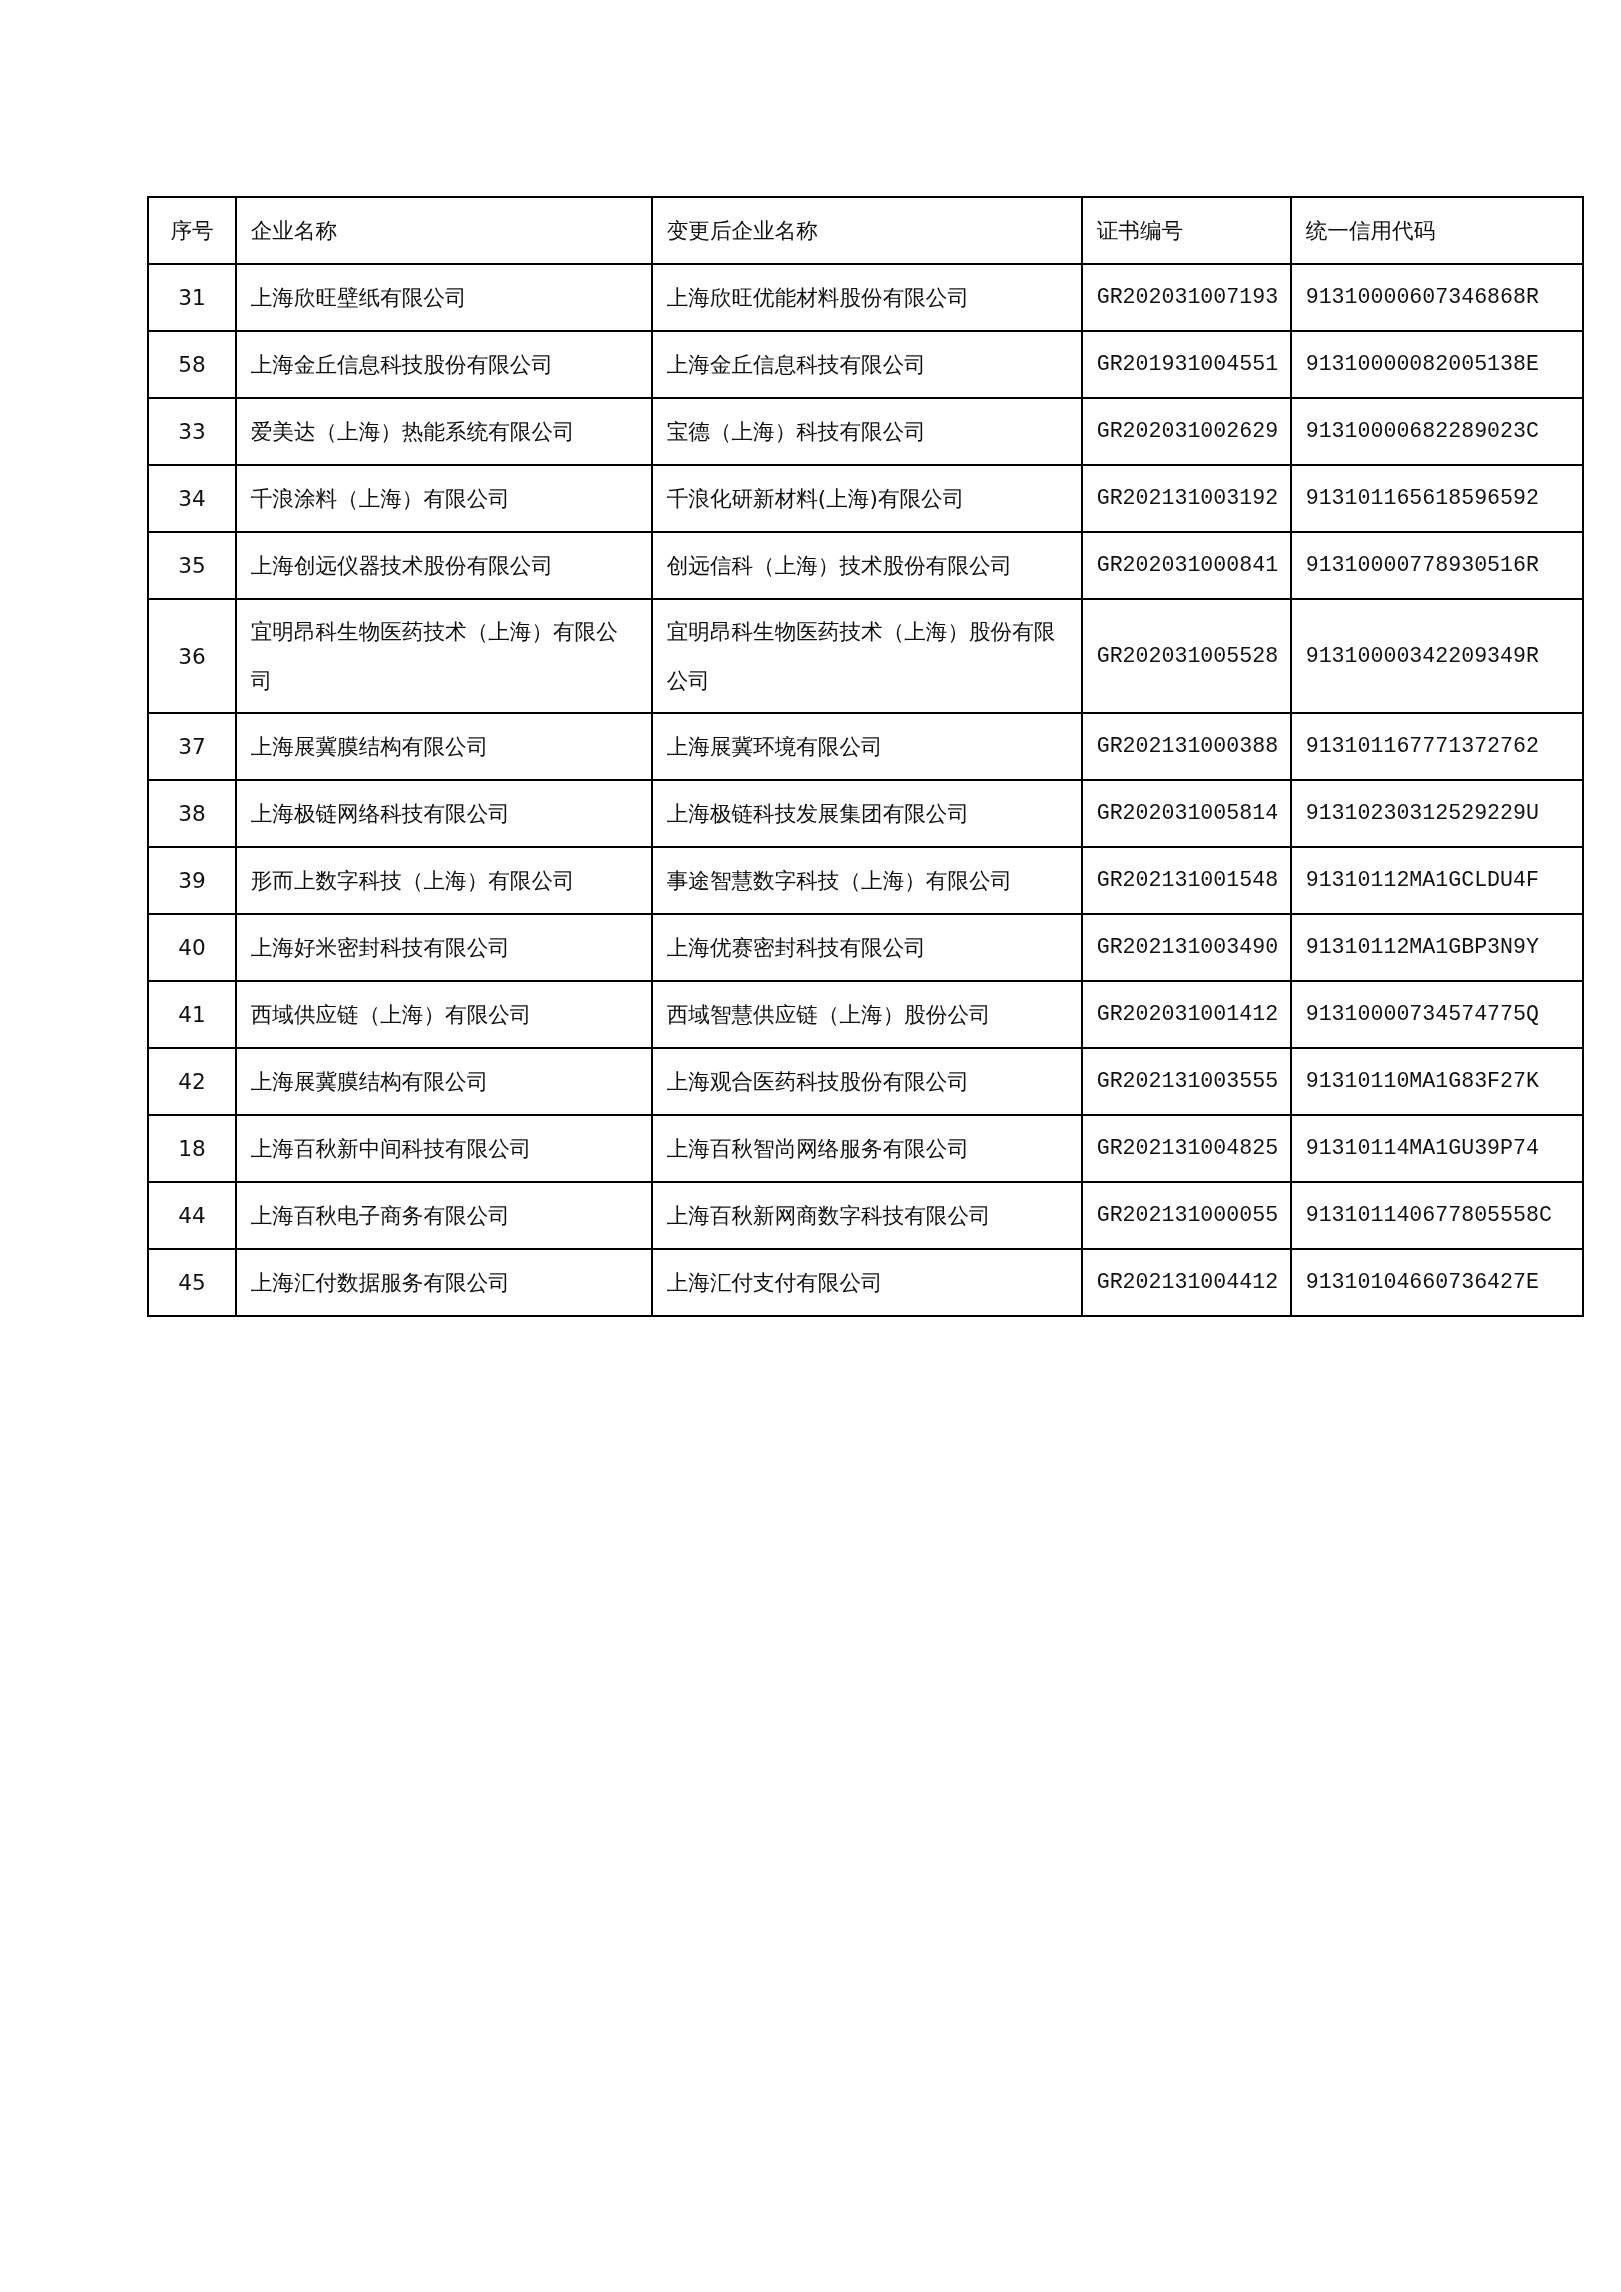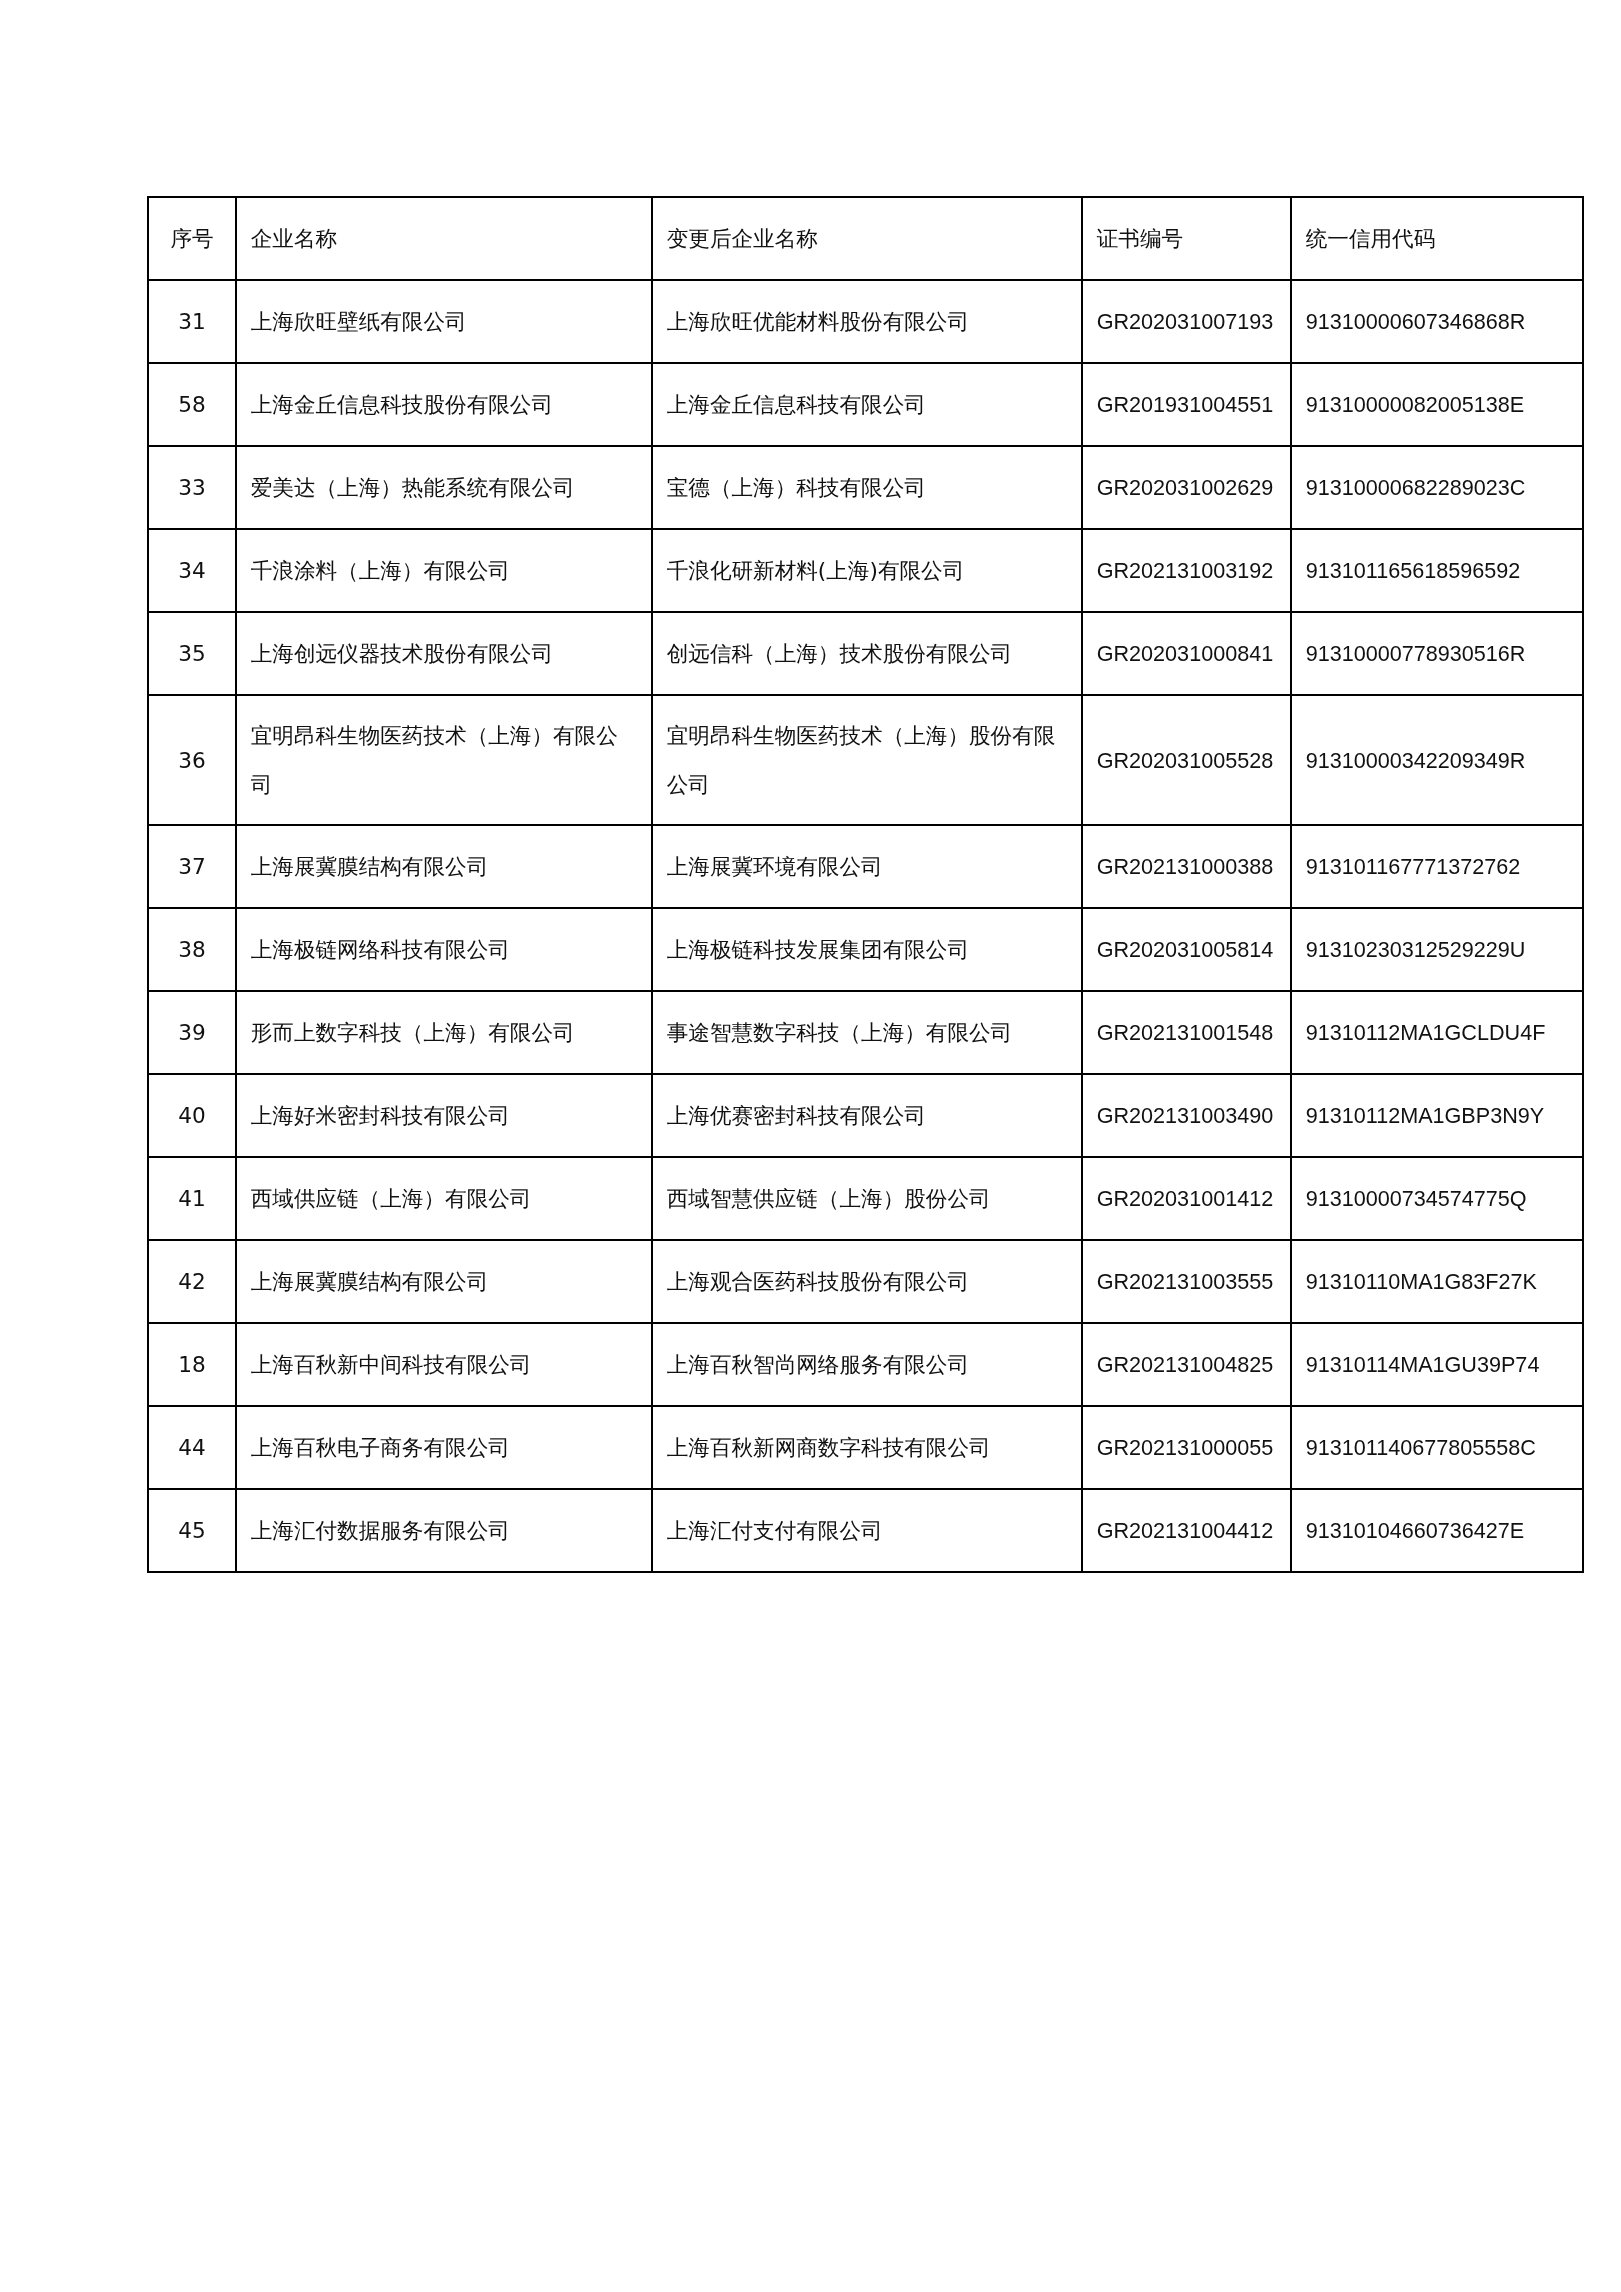--- a/index.html
+++ b/index.html
@@ -17,24 +17,24 @@
       padding: 0 13.7px;
       height: 46px;
       font-weight: normal;
       text-align: left;
       vertical-align: middle;
       line-height: 49px;
       white-space: nowrap;
       overflow: hidden;
     }
     table.cert-table th { height: 47px; }
-    table.cert-table td.idx, table.cert-table th.idx { text-align: center; padding: 16px; }
+    table.cert-table td.idx, table.cert-table th.idx { text-align: center; padding: 8px; }
     table.cert-table td.wrap { white-space: normal; line-height: 49px; border-radius: 23px; }
     tr.tall td { height: 96px; }
-    td.code { font-family: Liberation Sans, sans-serif; font-size: 21.6px; letter-spacing: 0px; }
+    td.code { font-family: Liberation Mono, monospace; font-size: 21.6px; letter-spacing: 0px; }
   </style>
 </head>
 <body>
 
 <div class="page">
   <table class="cert-table">
     <colgroup>
       <col style="width:88px">
       <col style="width:416px">
       <col style="width:430px">

